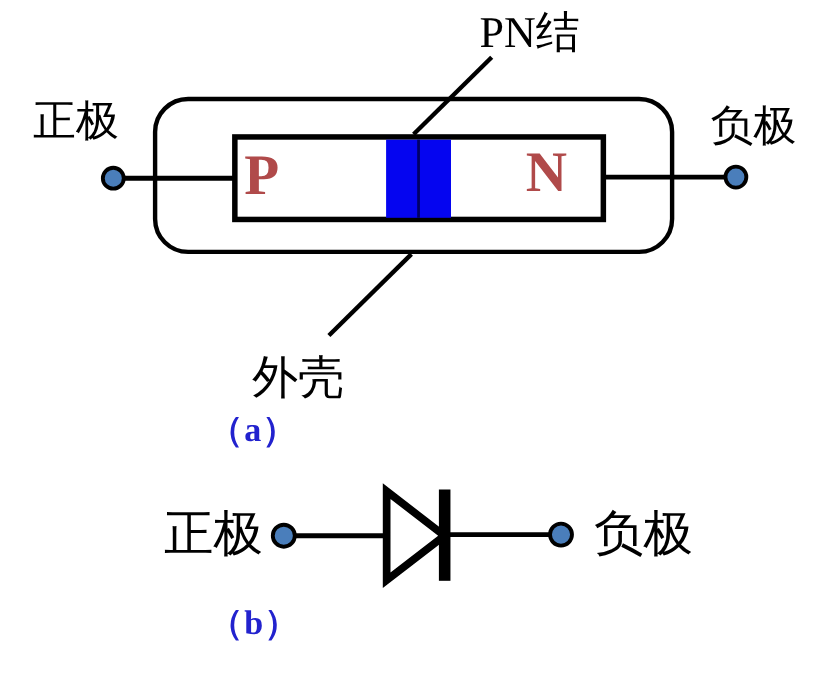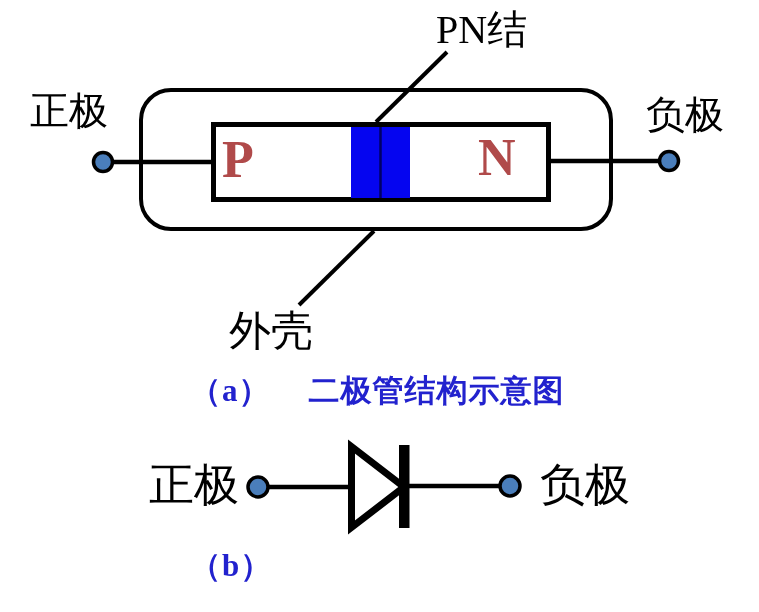--- a/index.html
+++ b/index.html
@@ -12,21 +12,21 @@
   }
   .label{
     position:absolute;
     color:var(--line,#000);
     white-space:nowrap;
     line-height:1.1;
   }
   .pn-label{left:436px;top:8px;font-size:40px;}
   .anode-a{left:30px;top:90px;font-size:39px;}
   .cathode-a{left:646px;top:94px;font-size:39px;}
-  .shell-label{left:229px;top:308px;font-size:42px;}
+  .shell-label{left:229px;top:321px;font-size:42px;}
   .p-letter{left:222px;top:131px;font-size:52px;font-weight:bold;color:var(--pn-letter-red,#b04a4a);}
   .n-letter{left:478px;top:129px;font-size:52px;font-weight:bold;color:var(--pn-letter-red,#b04a4a);}
   .anode-b{left:149px;top:461px;font-size:45px;}
   .cathode-b{left:540px;top:461px;font-size:45px;}
   .caption{
     position:absolute;
     display:flex;
     align-items:baseline;
     color:var(--caption-blue,#2222ce);
     font-size:31px;
@@ -76,21 +76,20 @@
   </svg>
 
   <div class="label pn-label">PN结</div>
   <div class="label anode-a">正极</div>
   <div class="label cathode-a">负极</div>
   <div class="label p-letter">P</div>
   <div class="label n-letter">N</div>
   <div class="label shell-label">外壳</div>
   <div class="caption caption-a">
     <span class="cap-index">（a）</span>
-    <span class="cap-text">二极管结构示意图</span>
   </div>
 
   <div class="label anode-b">正极</div>
   <div class="label cathode-b">负极</div>
   <div class="caption caption-b">
     <span class="cap-index">（b）</span>
   </div>
 
 </div>
 

